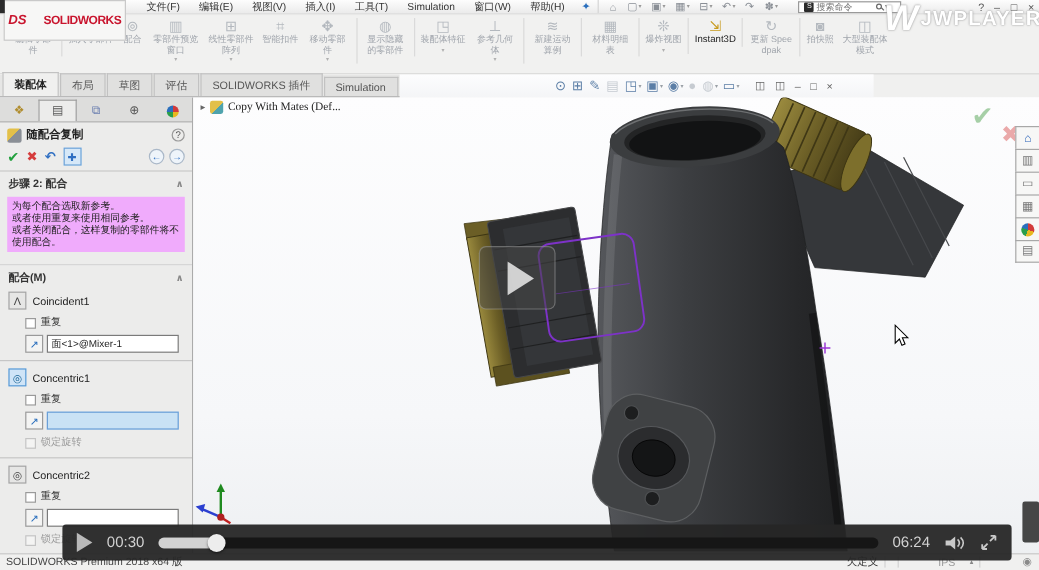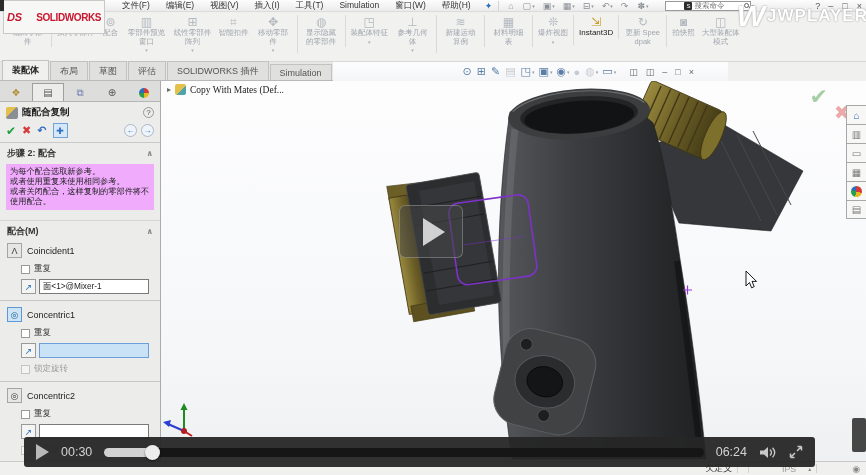--- a/index.html
+++ b/index.html
@@ -11,21 +11,21 @@
   #menubar { position:absolute; left:0; top:0; width:866px; height:12px; background:linear-gradient(#fdfdfd,#ebebeb); border-bottom:1px solid #dcdcdc; display:flex; align-items:center; font-size:8.5px; z-index:5; }
   #logo { position:absolute; left:3px; top:0; width:102px; height:34px; background:#f7f7f6; border:1px solid #c9c9c9; display:flex; align-items:center; justify-content:center; gap:14px; z-index:7; }
   #logo .ds { color:#c9152e; font-weight:bold; font-style:italic; font-size:11px; }
   #logo .sw { color:#c9152e; font-weight:bold; font-size:10px; letter-spacing:-0.4px; }
   #menus { display:flex; margin-left:114px; }
   .menu-item { padding:0 8px; color:#333; white-space:nowrap; }
   #pin-star { color:#2a6fbd; font-size:9px; margin:0 6px; }
   #quick-icons { display:flex; align-items:center; gap:2px; border-left:1px solid #d5d5d5; padding-left:6px; }
   .q-icon { display:flex; align-items:center; color:#8a8f96; font-size:9px; padding:0 3px; }
   .q-icon .ar { font-size:5px; color:#999; margin-left:1px; }
-  #search-box { display:flex; align-items:center; margin-left:14px; width:86px; height:10px; background:#fff; border:1px solid #9a9a9a; padding:0 18px; gap:2px; }
+  #search-box { display:flex; align-items:center; margin-left:14px; width:86px; height:10px; background:#fff; border:1px solid #9a9a9a; padding:0 4px; gap:2px; }
   #search-logo { width:8px; height:8px; background:#2b2b2b; border-radius:1px; color:#fff; font-size:6px; line-height:8px; text-align:center; flex:none; }
   #search-box input { border:none; outline:none; width:48px; font-size:7.5px; color:#888; background:transparent; font-family:inherit; }
   .mag { width:5px; height:5px; border:1.2px solid #666; border-radius:50%; position:relative; flex:none; }
   .mag::after { content:''; position:absolute; width:3px; height:1.2px; background:#666; transform:rotate(45deg); right:-2.5px; bottom:-1px; }
   #search-box .ar { font-size:5px; color:#777; }
   #menubar-right { display:flex; align-items:center; margin-left:auto; margin-right:4px; gap:8px; }
   #help-btn { color:#555; font-size:9px; }
   #win-buttons { display:flex; gap:9px; }
   .win-btn { color:#555; font-size:9px; line-height:10px; }
 
@@ -122,21 +122,21 @@
   #statusbar { position:absolute; left:0; top:461px; width:866px; height:14px; background:#f0f0ef; border-top:1px solid #c9c9c9; display:flex; align-items:center; font-size:8.8px; color:#444; z-index:20; }
   #status-left { padding-left:5px; }
   #status-right { margin-left:auto; display:flex; align-items:center; }
   #status-state { color:#333; }
   .st-sep { width:1px; height:9px; background:#d2d2d2; margin:0 5px; }
   #status-units { color:#9a9a9a; margin-left:28px; }
   #status-arrow { color:#888; font-size:6px; margin-left:12px; }
   #status-icon { color:#8a8a8a; font-size:9px; margin:0 6px 0 30px; }
 
   
-  #player { position:absolute; left:24px; top:437px; width:791px; height:14px; background:rgba(38,38,38,0.95); border-radius:3px; display:flex; align-items:center; padding:15px 12px; gap:12px; z-index:50; }
+  #player { position:absolute; left:52px; top:437px; width:791px; height:14px; background:rgba(38,38,38,0.95); border-radius:3px; display:flex; align-items:center; padding:15px 12px; gap:12px; z-index:50; }
   #play-btn { width:0; height:0; border-left:13px solid #b9b9b9; border-top:8px solid transparent; border-bottom:8px solid transparent; flex:none; }
   .ptime { color:#d2d2d2; font-size:12.5px; font-family:"Liberation Sans","DejaVu Sans",sans-serif; flex:none; }
   #track { flex:1; height:9px; border-radius:5px; background:#161616; position:relative; }
   #track-fill { position:absolute; left:0; top:0; height:9px; border-radius:5px; background:#d2d2d2; }
   #track-handle { position:absolute; top:-3px; width:15px; height:15px; border-radius:50%; background:#ededed; box-shadow:0 1px 2px rgba(0,0,0,0.5); }
   #corner-box { position:absolute; left:852px; top:418px; width:14px; height:34px; background:rgba(45,45,45,0.88); border-radius:2px; z-index:40; }
 </style>
 </head>
 <body>
 
@@ -572,20 +572,21 @@
         <span class="tp-icon">▤</span>
       </div>
 
     <div id="play-overlay">
       <span class="tri"></span>
     </div>
   </div>
 </div>
 
 <div id="statusbar">
+  <span id="status-left">SOLIDWORKS Premium 2018 x64 版</span>
   <div id="status-right">
     <span id="status-state">欠定义</span>
     <span class="st-sep"></span>
     <span class="st-sep"></span>
     <span id="status-units">IPS</span>
     <span id="status-arrow">▴</span>
     <span class="st-sep"></span>
     <span id="status-icon">◉</span>
   </div>
 </div>

